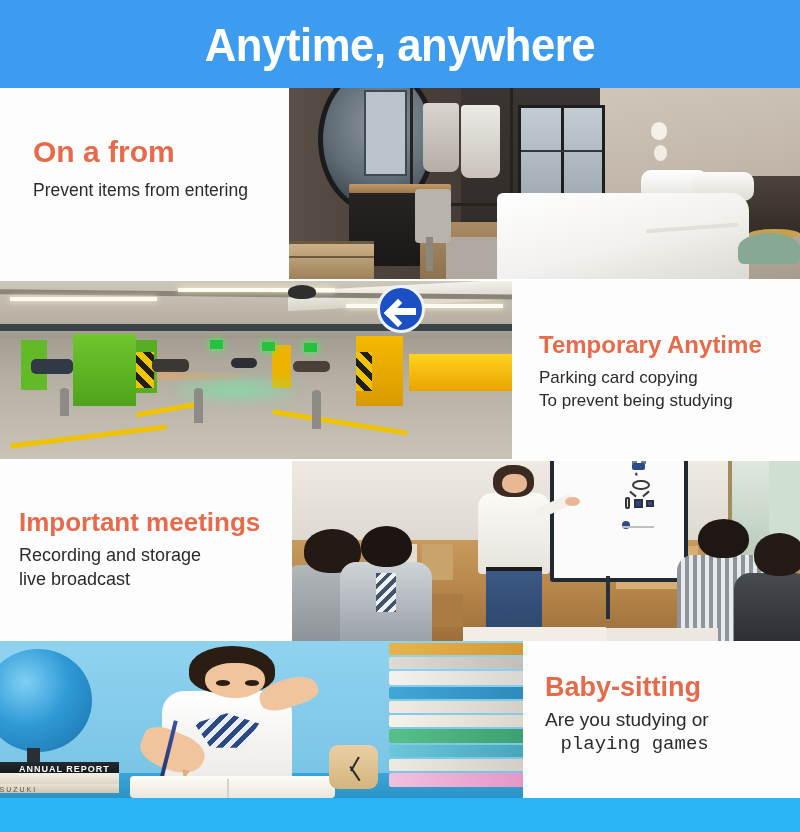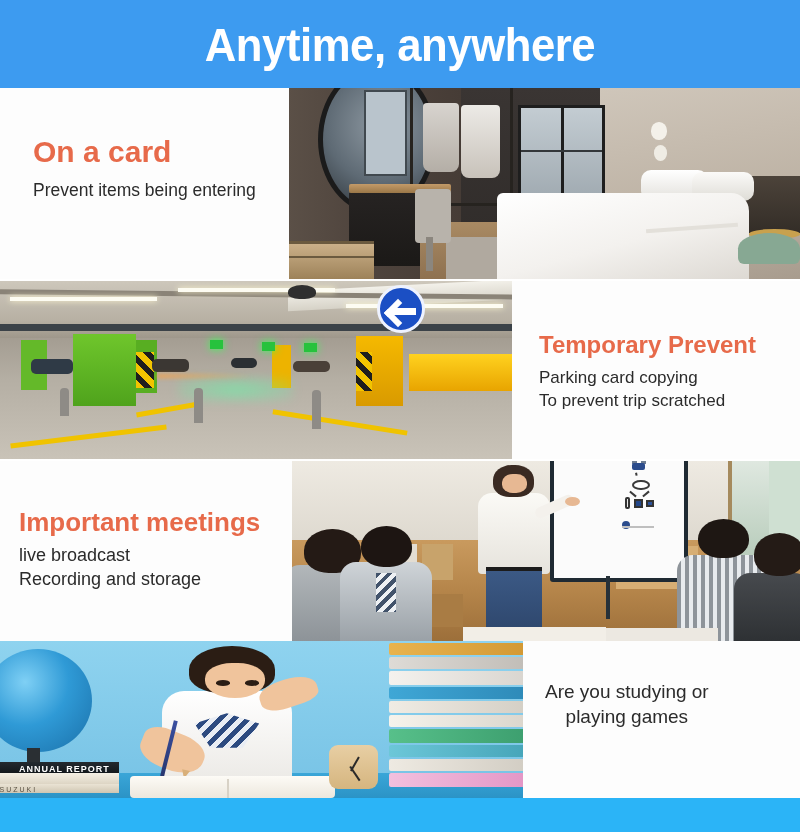--- a/index.html
+++ b/index.html
@@ -70,21 +70,21 @@
   #r3-text { left:19px; top:48px; }
   #r3-head { font-size:26px; }
   #r3-body { font-size:18px; margin-top:8px; }
 
   
   #row4 .photo { left:0; width:540px; }
   #row4 .panel { left:523px; width:277px; }
   #r4-text { left:22px; top:32px; }
   #r4-head { font-size:27px; }
   #r4-body { font-size:19px; margin-top:6px; text-align:center; }
-  #r4-body .ln2 { display:block; text-align:center; }
+  #r4-body .ln2 { display:block; text-align:right;font-family:Liberation Mono, monospace; }
 
   
   .footer {
     position:absolute; left:0; top:798px; width:800px; height:34px;
     background:#2bb4f7;
   }
 
   
   .hotel { position:absolute; inset:0; background:#4a4340; }
   .h-wall-left { position:absolute; left:0; top:0; width:34%; height:100%;
@@ -388,23 +388,23 @@
         <div class="h-bed-fold"></div>
         <div class="h-sidetable-top"></div>
         <div class="h-sidetable"></div>
         <div class="h-bench"></div>
         <div class="h-bench-line"></div>
       </div>
     </div>
 
     <div class="panel">
       <div class="panel-inner" id="r1-text">
-        <div class="head-o" id="r1-head">On a card</div>
+        <div class="head-o" id="r1-head">On a from</div>
         <div class="body-t" id="r1-body">
-          <div>Prevent items being entering</div>
+          <div>Prevent items from entering</div>
         </div>
       </div>
     </div>
   </div>
 
   <div class="row" id="row2">
 
     <div class="photo">
       <div class="garage">
         <div class="g-ceiling"></div>
@@ -438,24 +438,24 @@
         <div class="g-line y2"></div>
         <div class="g-line y3"></div>
         <div class="g-bollard p1"></div>
         <div class="g-bollard p2"></div>
         <div class="g-bollard p3"></div>
       </div>
     </div>
 
     <div class="panel">
       <div class="panel-inner" id="r2-text">
-        <div class="head-o" id="r2-head">Temporary Prevent</div>
+        <div class="head-o" id="r2-head">Temporary Anytime</div>
         <div class="body-t" id="r2-body">
           <div>Parking card copying</div>
-          <div>To prevent trip scratched</div>
+          <div>To prevent being studying</div>
         </div>
       </div>
     </div>
   </div>
 
   <div class="row" id="row3">
 
     <div class="photo">
       <div class="meet">
         <div class="m-wall"></div>
@@ -500,22 +500,22 @@
         <div class="m-p4-head"></div>
         <div class="m-table"></div>
         <div class="m-table2"></div>
       </div>
     </div>
 
     <div class="panel">
       <div class="panel-inner" id="r3-text">
         <div class="head-o" id="r3-head">Important meetings</div>
         <div class="body-t" id="r3-body">
+          <div>Recording and storage</div>
           <div>live broadcast</div>
-          <div>Recording and storage</div>
         </div>
       </div>
     </div>
   </div>
 
   <div class="row" id="row4">
 
     <div class="photo">
       <div class="study">
         <div class="s-bg"></div>
@@ -560,20 +560,21 @@
           <div class="s-bk k7"></div>
           <div class="s-bk k8"></div>
           <div class="s-bk k9"></div>
           <div class="s-bk k10"></div>
         </div>
       </div>
     </div>
 
     <div class="panel">
       <div class="panel-inner" id="r4-text">
+        <div class="head-o" id="r4-head">Baby-sitting</div>
         <div class="body-t" id="r4-body">
           <div>Are you studying or</div>
           <div class="ln2">playing games</div>
         </div>
       </div>
     </div>
   </div>
 
   <div class="footer"></div>
 

